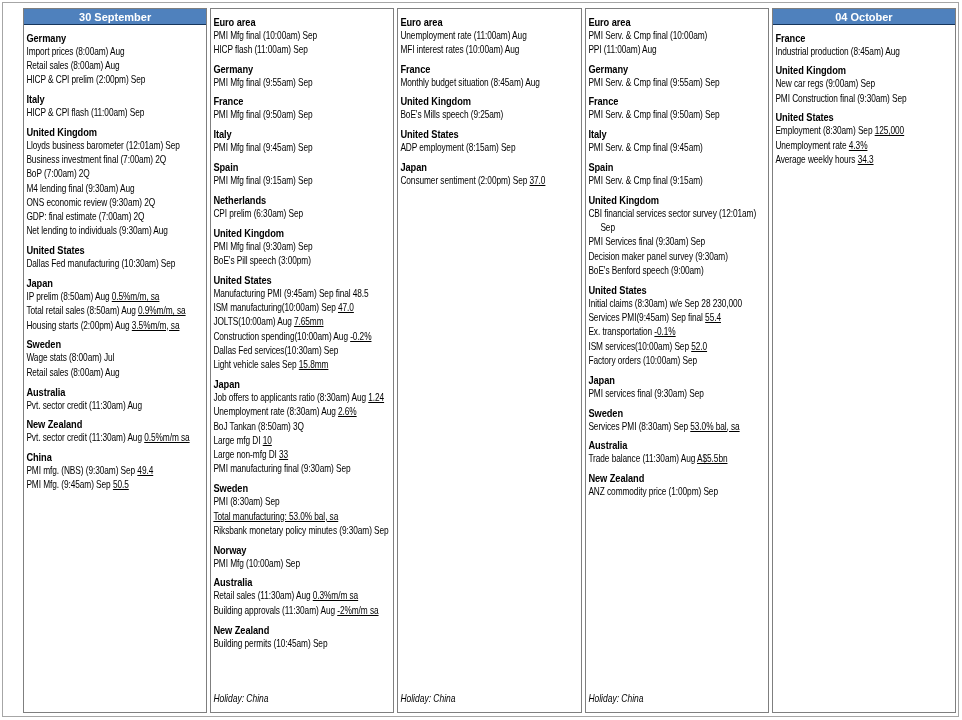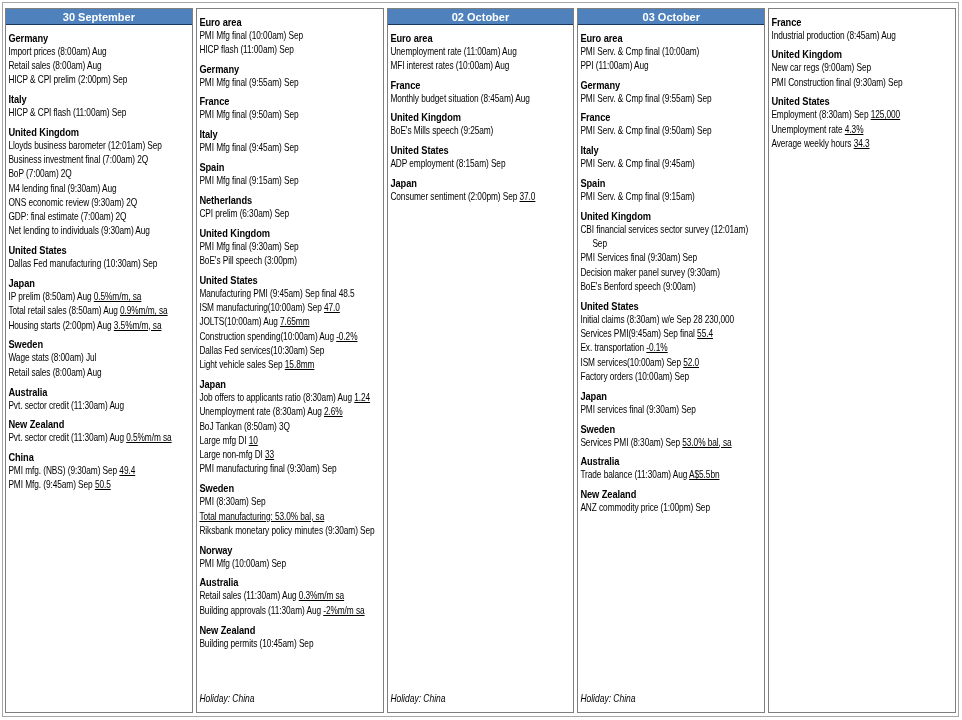--- a/index.html
+++ b/index.html
@@ -4,21 +4,21 @@
 <style>
   html,body { margin:0; padding:0; background:#ffffff; }
   body {
     width:962px; height:720px; position:relative;
     font-family:"Liberation Sans", sans-serif; color:#000;
     overflow:hidden;
   }
   .frame {
     position:absolute; left:2px; top:2px; width:957px; height:715px;
     box-sizing:border-box; border:1px solid #a6a6a6;
-    padding:5px 2px 3px 2px;
+    padding:5px 2px 3px 20px;
   }
   .calendar { display:flex; gap:3px; height:100%; box-sizing:border-box; }
   .column {
     flex:1 1 0; box-sizing:border-box; border:1px solid #7f7f7f;
     background:#fff; display:flex; flex-direction:column; overflow:hidden;
   }
   .col-header {
     flex:none; margin:-1px -1px 0 -1px; height:17px; line-height:16px;
     background:#4f81bd; border:1px solid #16365c;
     color:#fff; font-weight:bold; font-size:11px; text-align:center;
@@ -172,21 +172,20 @@
             </div>
             <div class="group">
               <div class="country">New Zealand</div>
               <div class="event"><span class="txt">Building permits (10:45am) Sep</span></div>
             </div>
           </div>
           <div class="holiday">Holiday: China</div>
         </div>
       </div>
       <div class="column">
-        <div class="col-header">02 October</div>
         <div class="col-body">
           <div class="groups">
             <div class="group">
               <div class="country">Euro area</div>
               <div class="event"><span class="txt">Unemployment rate (11:00am) Aug</span></div>
               <div class="event"><span class="txt">MFI interest rates (10:00am) Aug</span></div>
             </div>
             <div class="group">
               <div class="country">France</div>
               <div class="event"><span class="txt">Monthly budget situation (8:45am) Aug</span></div>
@@ -201,21 +200,20 @@
             </div>
             <div class="group">
               <div class="country">Japan</div>
               <div class="event"><span class="txt">Consumer sentiment (2:00pm) Sep </span><span class="val">37.0</span></div>
             </div>
           </div>
           <div class="holiday">Holiday: China</div>
         </div>
       </div>
       <div class="column">
-        <div class="col-header">03 October</div>
         <div class="col-body">
           <div class="groups">
             <div class="group">
               <div class="country">Euro area</div>
               <div class="event"><span class="txt">PMI Serv. &amp; Cmp final (10:00am)</span></div>
               <div class="event"><span class="txt">PPI (11:00am) Aug</span></div>
             </div>
             <div class="group">
               <div class="country">Germany</div>
               <div class="event"><span class="txt">PMI Serv. &amp; Cmp final (9:55am) Sep</span></div>
@@ -261,20 +259,21 @@
             </div>
             <div class="group">
               <div class="country">New Zealand</div>
               <div class="event"><span class="txt">ANZ commodity price (1:00pm) Sep</span></div>
             </div>
           </div>
           <div class="holiday">Holiday: China</div>
         </div>
       </div>
       <div class="column">
+        <div class="col-header">04 October</div>
         <div class="col-body">
           <div class="groups">
             <div class="group">
               <div class="country">France</div>
               <div class="event"><span class="txt">Industrial production (8:45am) Aug</span></div>
             </div>
             <div class="group">
               <div class="country">United Kingdom</div>
               <div class="event"><span class="txt">New car regs (9:00am) Sep</span></div>
               <div class="event"><span class="txt">PMI Construction final (9:30am) Sep</span></div>

